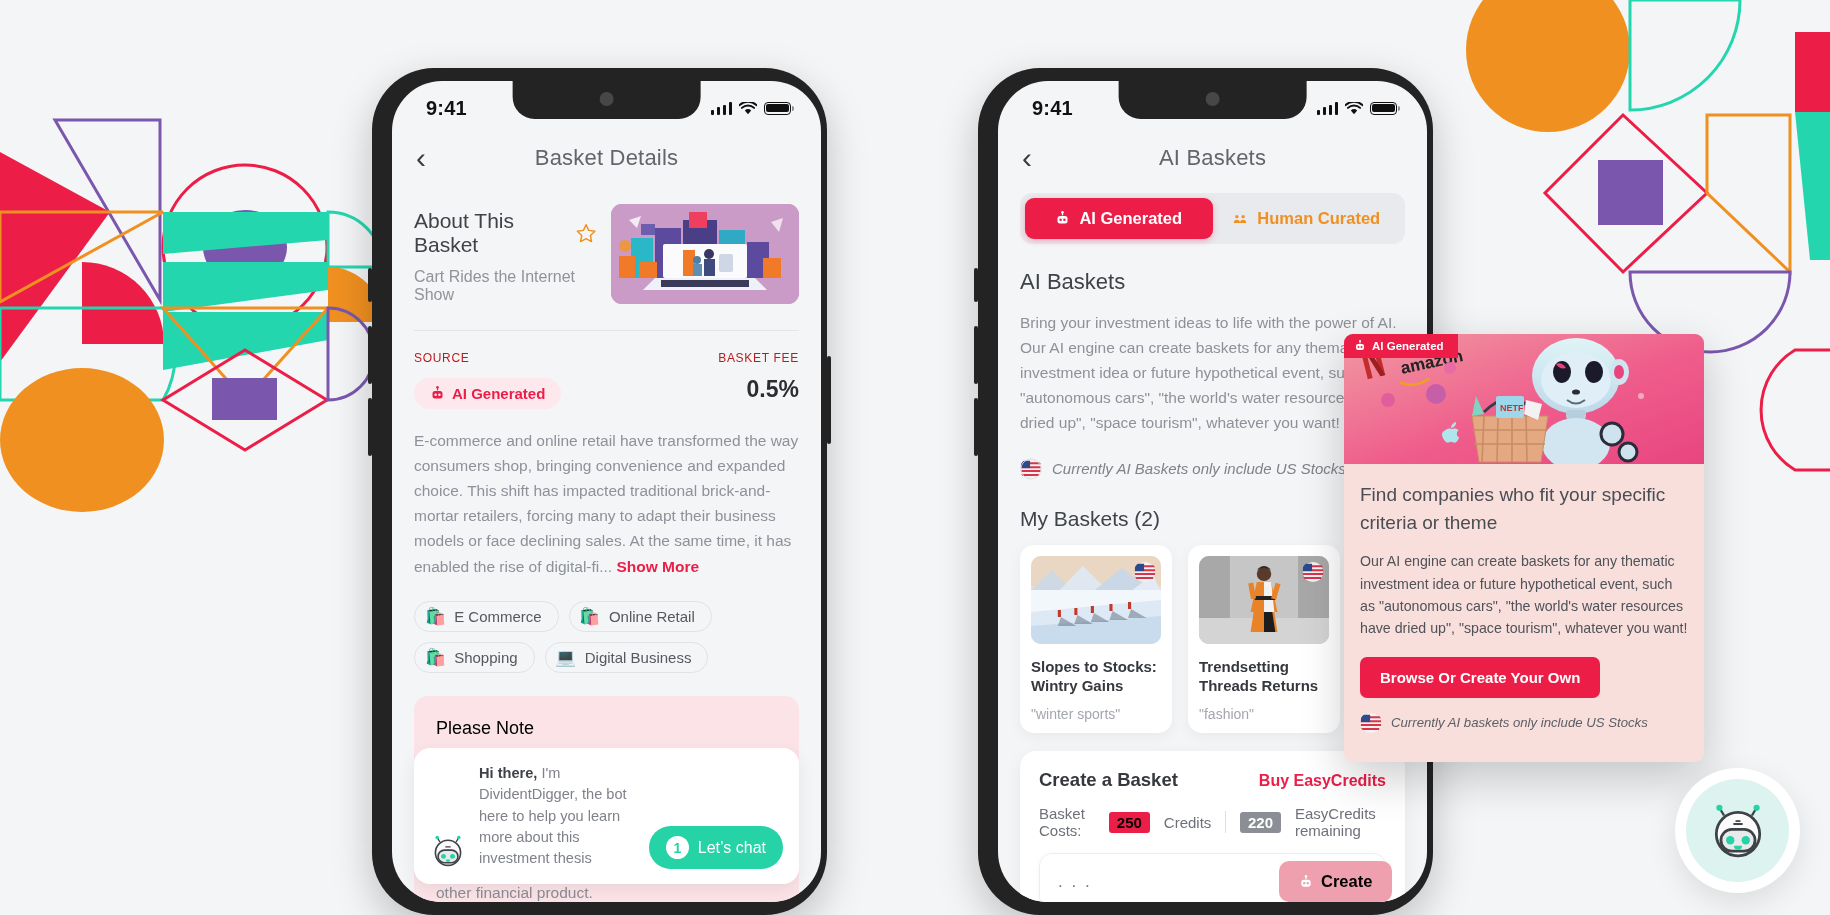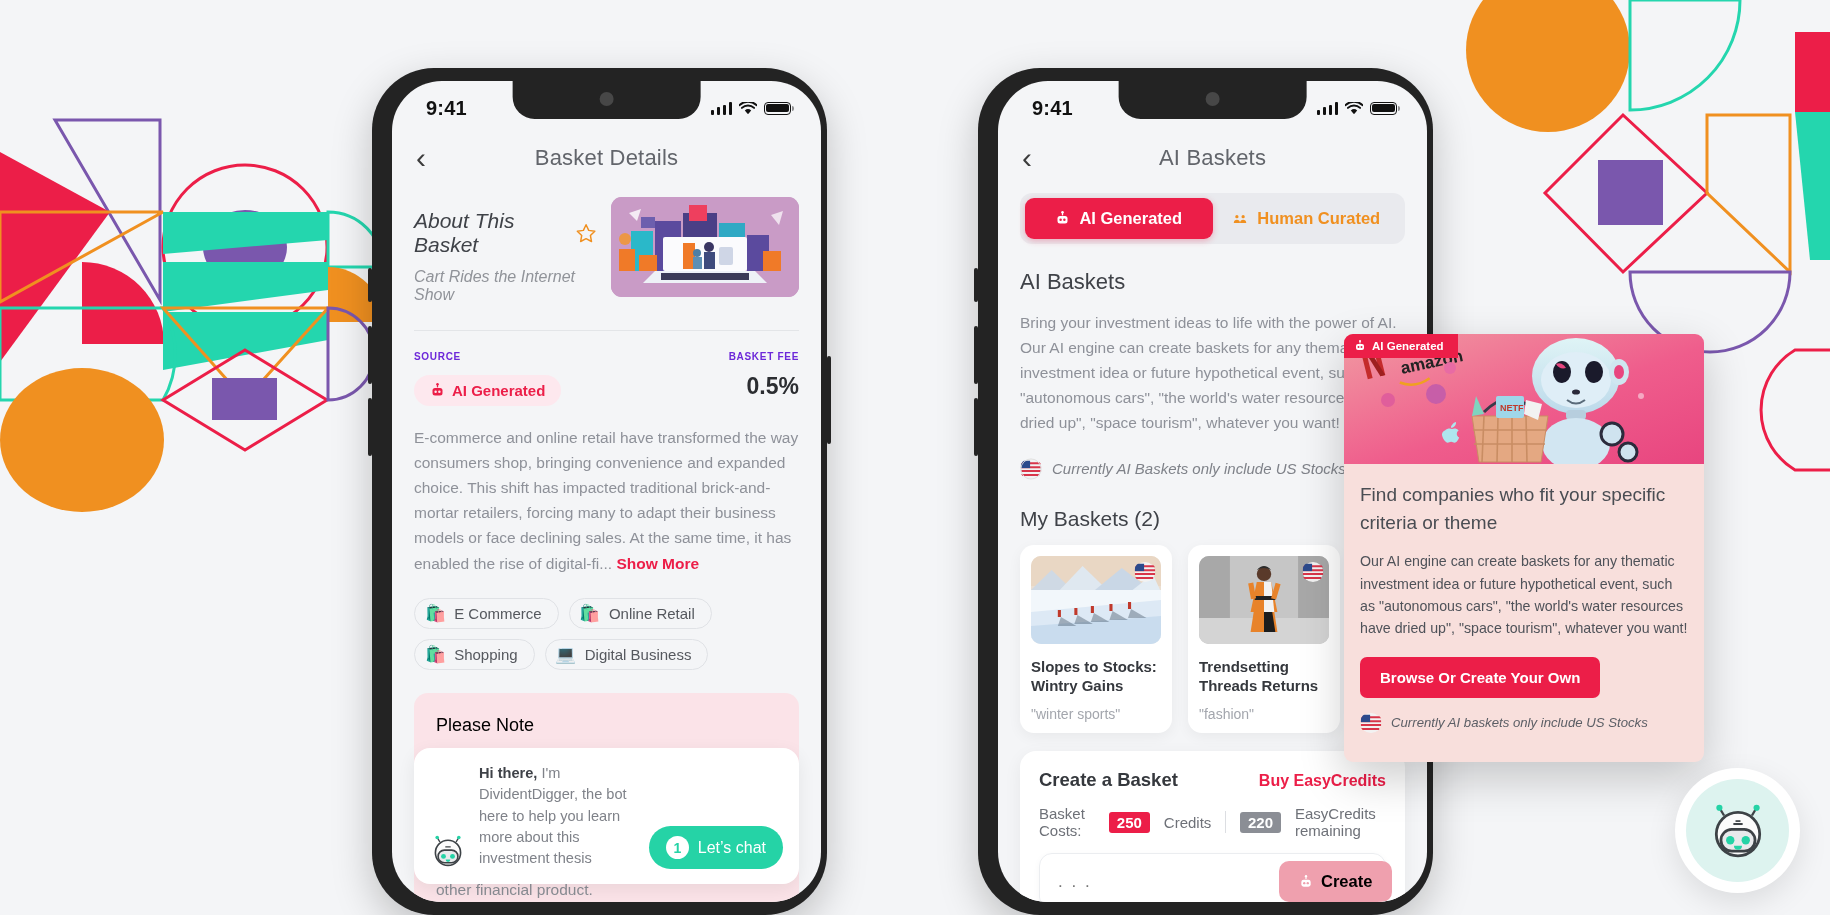--- a/index.html
+++ b/index.html
@@ -63,34 +63,34 @@
   .back { font-size:30px; color:#3c3c3c; line-height:1; cursor:pointer; font-weight:300;}
   .navtitle {
     position:absolute; left:0; right:0; text-align:center;
     font-size:22px; color:#62656b; letter-spacing:.2px; pointer-events:none;
   }
 
   
   #phone1 { left:372px; top:68px; width:455px; height:847px; }
   #phone1 .phone-screen { background:#f4f5f7; }
   .p1body { padding:0 22px; }
-  .about-row { display:flex; align-items:flex-start; gap:14px; padding:10px 0 0;font-style:italic; }
+  .about-row { display:flex; align-items:flex-end; gap:14px; padding:10px 0 0; }
   .about-left { flex:1; padding-top:12px; }
   .about-title { display:flex; align-items:center; gap:10px; }
   .about-title h2 { font-size:21px; font-weight:400; color:#3f4248; }
   .star { width:25px;height:25px; }
   .about-sub { font-size:16px; color:#909399; margin-top:11px; }
   .basket-img {
     width:188px;height:100px;border-radius:11px;overflow:hidden;flex:0 0 auto;
     background:#c79ac4;
   }
   .hr { height:1px; background:#e3e5e8; margin:26px 0 0; }
 
   .meta-row { display:flex; justify-content:space-between; align-items:flex-start; padding:20px 0 0; }
-  .meta-label { font-size:10px; font-weight:700; color:#6d28d9; letter-spacing:.7px; }
+  .meta-label { font-size:12px; font-weight:400; color:#b91c1c; letter-spacing:.7px; }
   .chip-ai {
     display:inline-flex;align-items:center;gap:7px;
     background:#fde8ee;color:#ec1e48;border-radius:20px;
     padding:7px 16px; font-size:15px; font-weight:700; margin-top:13px;
   }
   .fee { font-size:23px;font-weight:700;color:#2b2d31; text-align:right; margin-top:11px;}
   .meta-right { text-align:right; }
 
   .desc { font-size:15.5px; line-height:1.62; color:#8e9199; margin-top:19px; }
   .desc .more { color:#ec1e48; font-weight:700; cursor:pointer; }
@@ -155,21 +155,21 @@
   .bcard p { font-size:14px;color:#a3a6ad;margin-top:10px; }
 
   .createcard {
     margin-top:18px;background:#fff;border-radius:16px;padding:18px 19px 20px;
     box-shadow:0 5px 18px rgba(0,0,0,.06);
   }
   .cc-head { display:flex;justify-content:space-between;align-items:baseline; }
   .cc-head h4 { font-size:18.5px;font-weight:700;color:#35383d; }
   .cc-head a { font-size:16px;font-weight:700;color:#ec1e48;cursor:pointer; }
   .cc-meta { display:flex;align-items:center;gap:14px;margin-top:14px;font-size:15px;color:#6e7178; }
-  .pill-red { background:#ec1e48;color:#ffffff;font-weight:700;padding:2px 8px;border-radius:3px; }
+  .pill-red { background:#ec1e48;color:#000000;font-weight:700;padding:2px 8px;border-radius:3px; }
   .pill-gray { background:#8b8e95;color:#fff;font-weight:700;padding:2px 8px;border-radius:3px; }
   .vdiv { width:1px;height:22px;background:#dcdee2; }
   .cc-input {
     margin-top:14px;border:1px solid #ebedf0;border-radius:13px;
     display:flex;align-items:center;padding:7px 8px 7px 18px;
     box-shadow:0 2px 7px rgba(0,0,0,.04);
   }
   .cc-input input { flex:1;border:none;outline:none;font-size:17px;color:#8e9199;
                     font-family:"Liberation Sans",sans-serif;letter-spacing:2px;background:transparent; }
   .btn-create {

